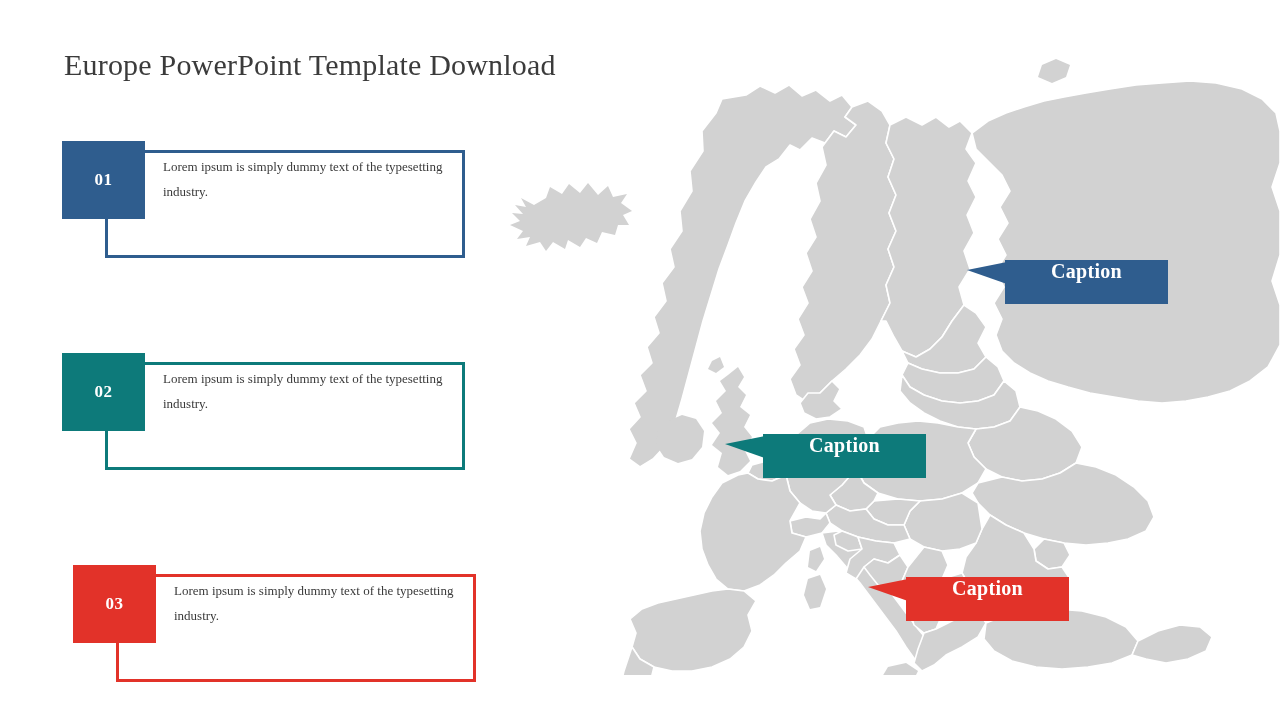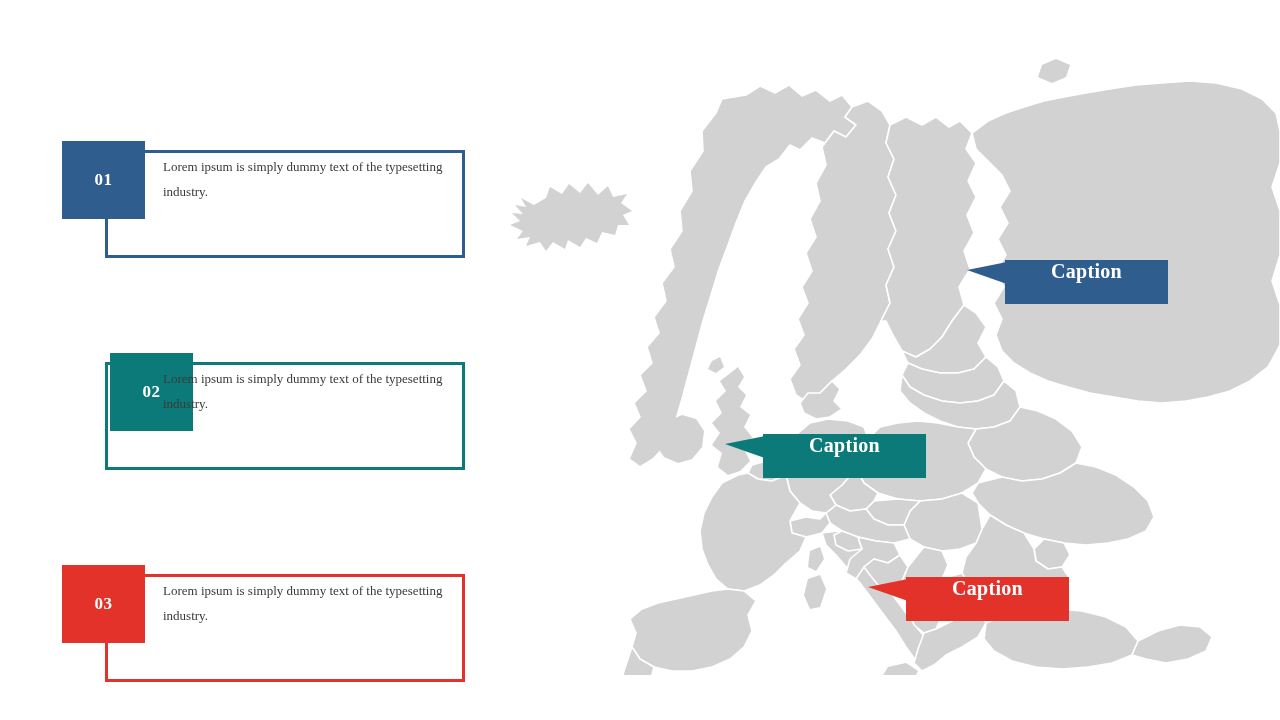--- a/index.html
+++ b/index.html
@@ -87,21 +87,21 @@
     font-family: "Liberation Serif", "DejaVu Serif", serif;
     font-size: 13px;
     line-height: 25px;
     color: #3a3a3a;
   }
 
   
   .c-blue .item-outline { border-color: #2f5d8e; }
   .c-blue .item-badge   { background: #2f5d8e; }
   .c-teal .item-outline { border-color: #0d7a7a; }
-  .c-teal .item-badge   { background: #0d7a7a; margin-left: 48px; }
+  .c-teal .item-badge   { background: #0d7a7a; }
   .c-red  .item-outline { border-color: #e23229; }
   .c-red  .item-badge   { background: #e23229; }
 
   
   .callout {
     position: absolute;
     height: 44px;
   }
   .callout-tail {
     position: absolute;
@@ -126,20 +126,21 @@
     font-weight: 700;
     color: #ffffff;
     letter-spacing: 0.3px;
   }
 </style>
 </head>
 <body>
 
 <div id="slide">
 
+  <div id="page-title">Europe PowerPoint Template Download</div>
 
   <div id="map-area">
     <svg id="map-svg" viewBox="0 0 790 620" xmlns="http://www.w3.org/2000/svg">
       <g stroke="#ffffff" stroke-width="1.6" stroke-linejoin="round">
 
         <path fill="#d2d2d2" stroke="none" d="M44 150 L31 143 L36 152 L25 150 L33 159 L22 158 L30 166 L20 170 L33 176
              L27 184 L40 182 L36 191 L50 187 L56 196 L63 187 L75 194 L78 185 L90 192
              L96 183 L107 188 L112 177 L125 180 L128 170 L139 170 L133 160 L142 156
              L131 148 L137 139 L123 142 L118 131 L108 140 L98 128 L90 138 L79 129
              L72 139 L60 132 L56 143 Z"></path>
@@ -321,19 +322,19 @@
     <div class="item-badge">01</div>
     <div class="item-text">Lorem ipsum is simply dummy text of the typesetting industry.</div>
   </div>
 
   <div class="item c-teal" style="top:353px;">
     <div class="item-outline"></div>
     <div class="item-badge">02</div>
     <div class="item-text">Lorem ipsum is simply dummy text of the typesetting industry.</div>
   </div>
 
-  <div class="item c-red" style="top:565px;">
+  <div class="item c-red" style="top:565px;margin-left:11px;">
     <div class="item-outline"></div>
     <div class="item-badge">03</div>
     <div class="item-text">Lorem ipsum is simply dummy text of the typesetting industry.</div>
   </div>
 
 </div>
 
 </body></html>

